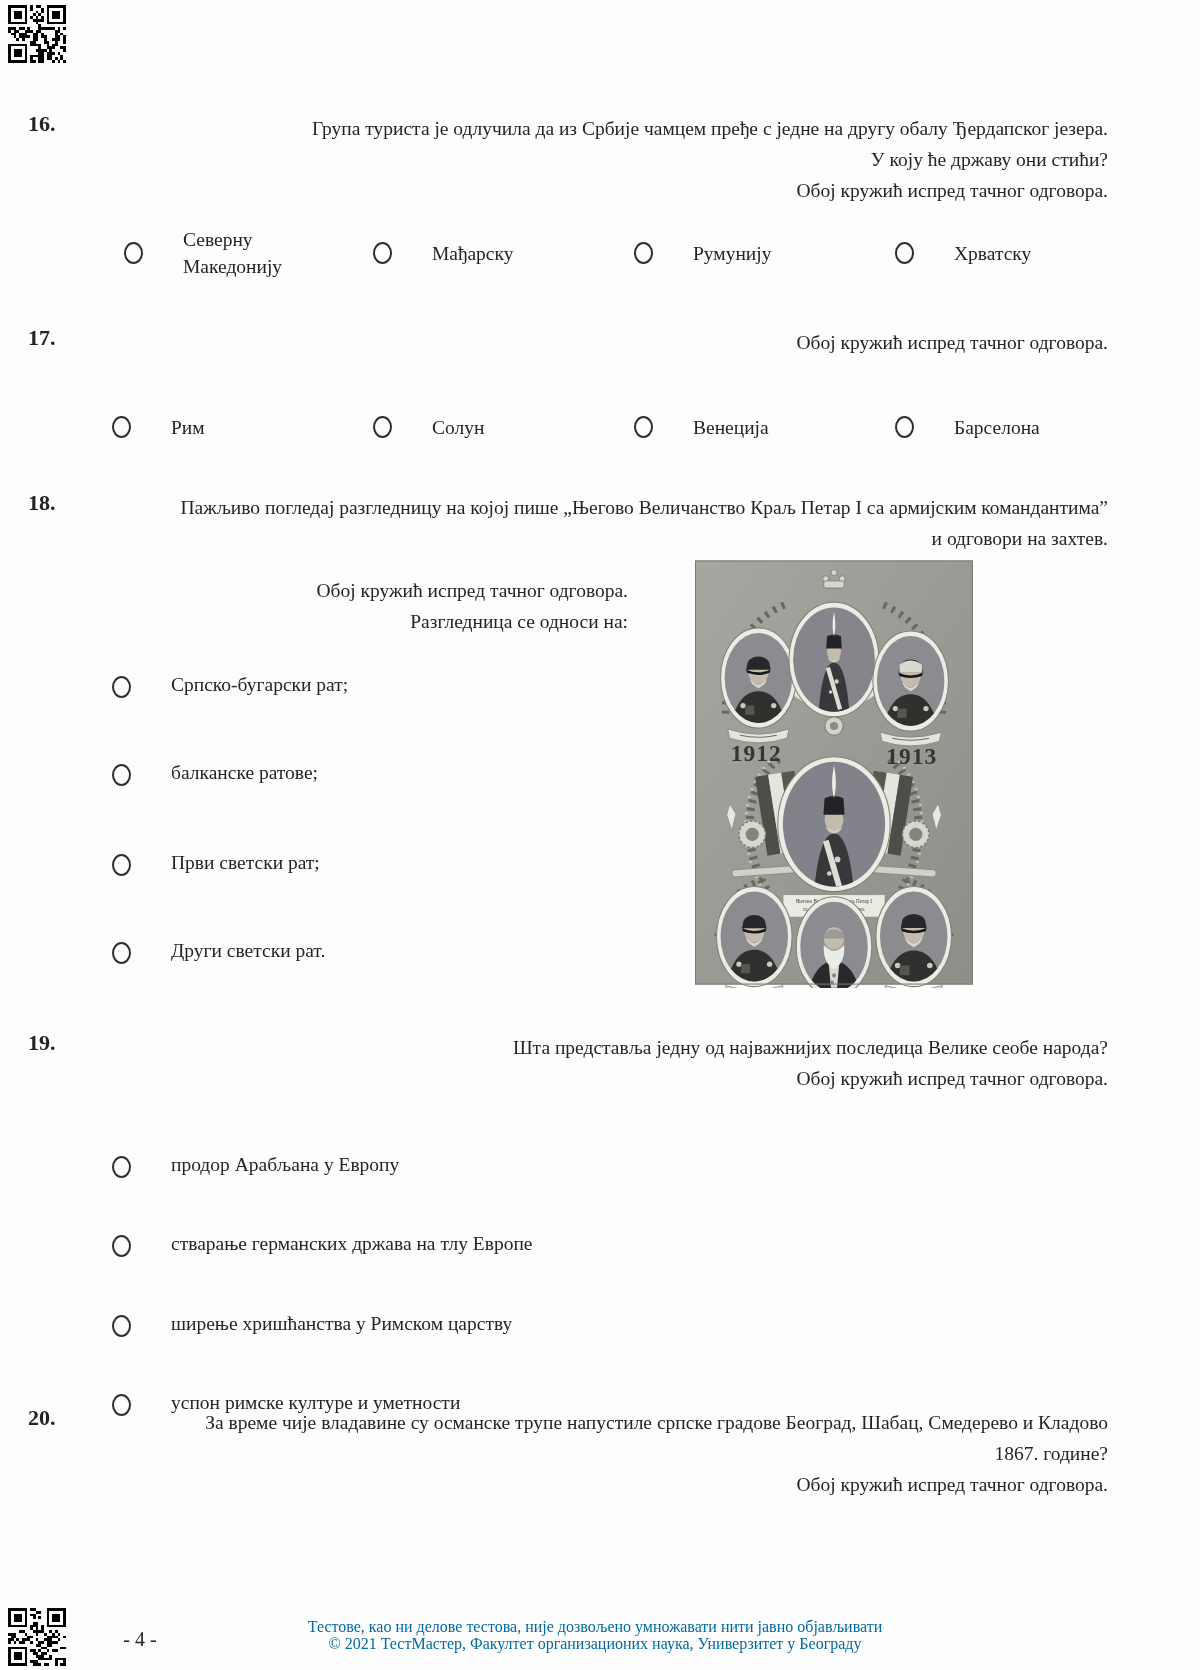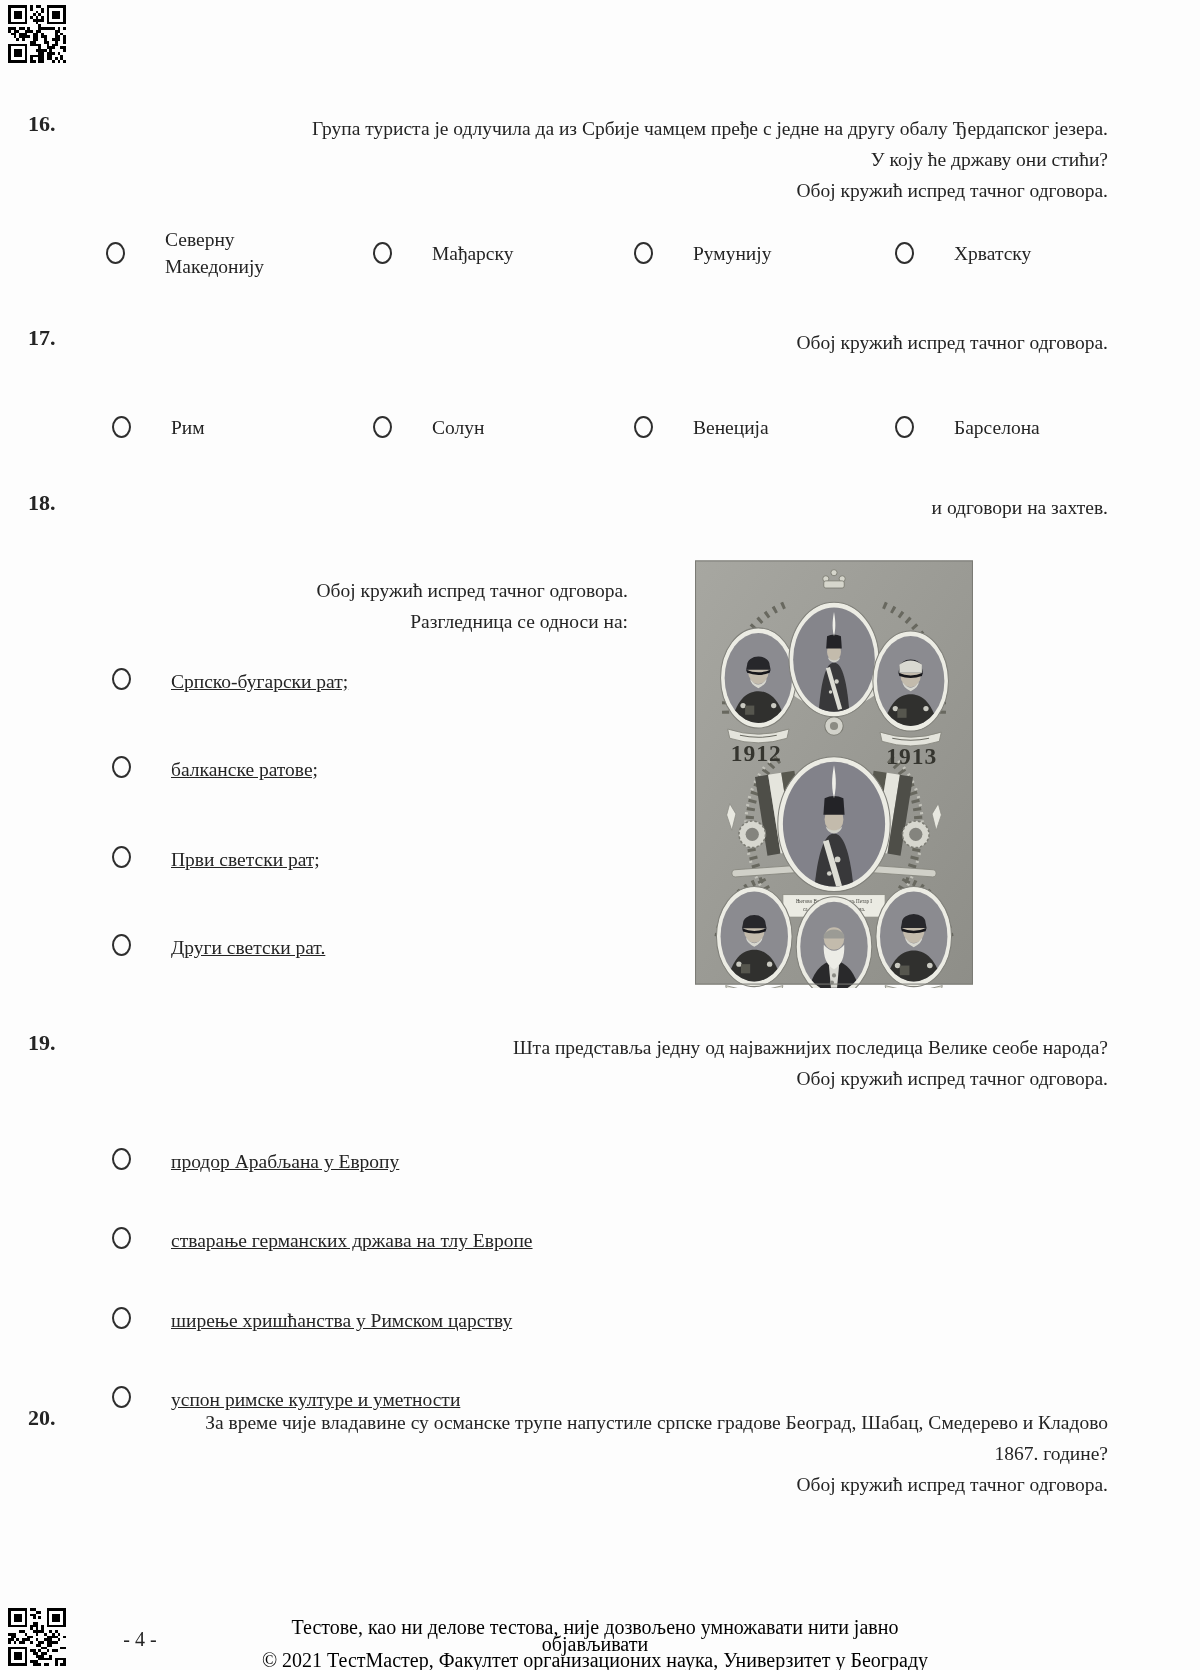--- a/index.html
+++ b/index.html
@@ -11,30 +11,30 @@
   }
   .qr{position:absolute;width:58px;height:58px;}
   .qr-top{left:8px;top:5px;}
   .qr-bottom{left:8px;top:1608px;}
   .q{position:absolute;left:0;width:1200px;}
   .qnum{position:absolute;left:28px;top:0;font-size:22px;font-weight:bold;}
   .qbody{position:absolute;left:88px;top:2px;width:1020px;text-align:right;}
   .qline{margin:0;font-size:19.5px;line-height:31px;}
   .optrow{position:absolute;left:0;width:1200px;}
   .opt{position:absolute;display:flex;align-items:center;gap:40px;height:54px;}
-  .optv{position:absolute;left:112px;display:flex;align-items:flex-start;gap:40px;height:30px;text-decoration:underline;}
+  .optv{position:absolute;left:112px;display:flex;align-items:flex-end;gap:40px;height:30px;}
   .radio{
     flex:0 0 auto;width:19px;height:22px;border:2px solid #2e2e2e;
     border-radius:50%;background:transparent;box-sizing:border-box;
   }
   .optlabel{font-size:19.5px;line-height:27px;}
   .postcard-wrap{position:absolute;margin:0;}
   .pagenum{position:absolute;left:100px;top:1628px;width:80px;text-align:center;font-size:20px;}
   .copyright{position:absolute;left:245px;top:1619px;width:700px;text-align:center;}
-  .copyright p{margin:0;font-size:20px;line-height:16.5px;color:#000000;}
+  .copyright p{margin:0;font-size:16px;line-height:16.5px;color:#0369a1;}
 </style>
 </head>
 <body>
 
 <div class="page">
 
   <svg class="qr qr-top" viewBox="0 0 21 21" shape-rendering="crispEdges">
       <g fill="#000">
         <rect x="0" y="0" width="7" height="7"></rect>
         <rect x="1" y="1" width="5" height="5" fill="#fff"></rect>
@@ -175,21 +175,21 @@
     </svg>
 
   <section class="q" style="top:111px;height:200px">
     <div class="qnum">16.</div>
     <div class="qbody">
       <p class="qline">Група туриста је одлучила да из Србије чамцем пређе с једне на другу обалу Ђердапског језера.</p>
       <p class="qline">У коју ће државу они стићи?</p>
       <p class="qline">Обој кружић испред тачног одговора.</p>
     </div>
     <div class="optrow" style="top:115px;height:64px">
-      <div class="opt" style="left:106px">
+      <div class="opt" style="left:124px">
         <span class="radio"></span>
         <span class="optlabel" style="width:122px">Северну Македонију</span>
       </div>
       <div class="opt" style="left:373px">
         <span class="radio"></span>
         <span class="optlabel">Мађарску</span>
       </div>
       <div class="opt" style="left:634px">
         <span class="radio"></span>
         <span class="optlabel">Румунију</span>
@@ -222,20 +222,21 @@
       <div class="opt" style="left:895px">
         <span class="radio"></span>
         <span class="optlabel">Барселона</span>
       </div>
     </div>
   </section>
 
   <section class="q" style="top:490px;height:520px">
     <div class="qnum">18.</div>
     <div class="qbody">
+      <p class="qline">Пажљиво погледај разгледницу на којој пише „Његово Величанство Краљ Петар I са армијским командантима”</p>
       <p class="qline">и одговори на захтев.</p>
     </div>
     <div class="qbody" style="top:85px;width:540px">
       <p class="qline">Обој кружић испред тачног одговора.</p>
       <p class="qline">Разгледница се односи на:</p>
     </div>
     <div class="optv" style="top:178px">
       <span class="radio"></span>
       <span class="optlabel">Српско-бугарски рат;</span>
     </div>

